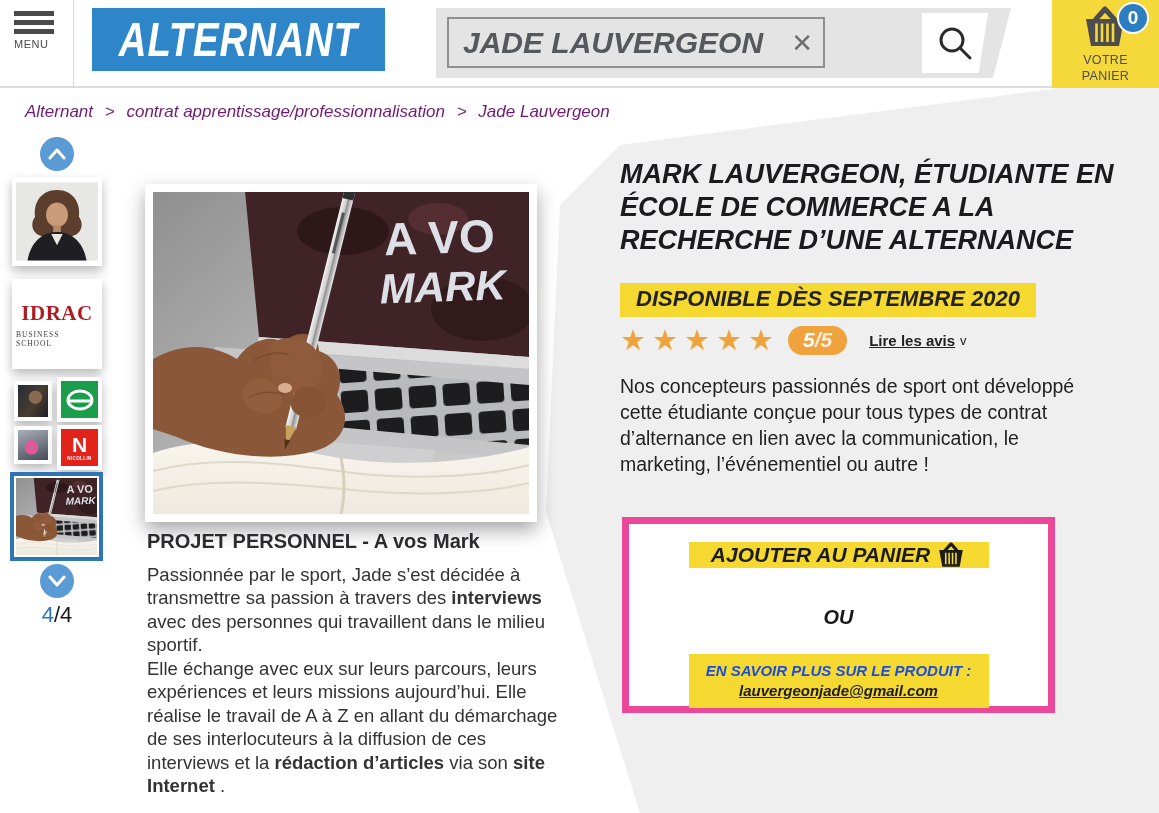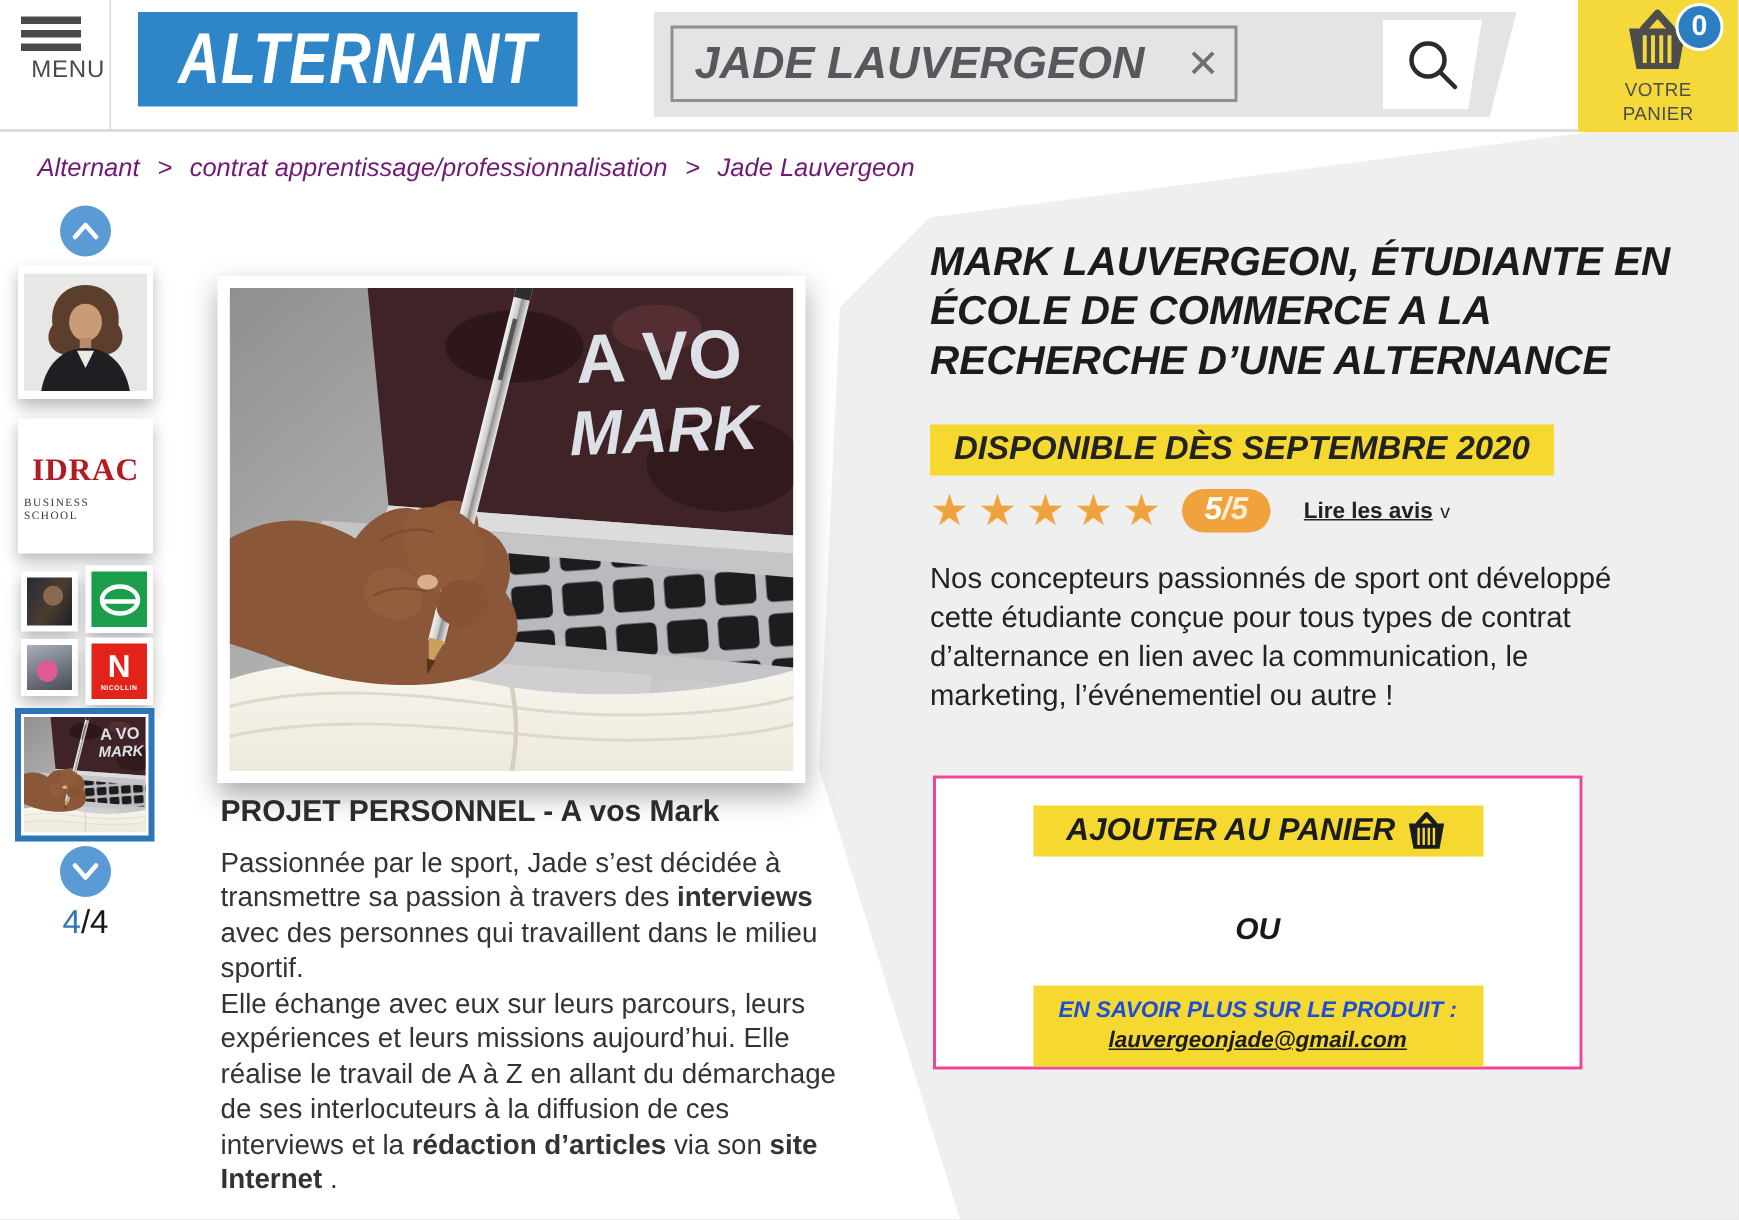--- a/index.html
+++ b/index.html
@@ -7,21 +7,21 @@
   #app { position:relative; width:1159px; height:813px; margin:0 auto; background:#ffffff; overflow:hidden; }
 
   
   .bg-wedge { position:absolute; inset:0; background:#EFEFEF; z-index:0;
     clip-path: polygon(1060px 88px, 1159px 88px, 1159px 813px, 640px 813px, 546px 512px, 560px 205px, 620px 145px); }
 
   
   .header { position:absolute; left:0; top:0; width:1159px; height:88px; background:#fff; border-bottom:2px solid #dcdcdc; z-index:5; }
   .menu-btn { position:absolute; left:14px; top:11px; width:56px; cursor:pointer; text-align:left; }
   .menu-bars span { display:block; width:40px; height:5px; background:#4a4a4a; margin-bottom:4px; }
-  .menu-label { font-size:16px; color:#4a4a4a; letter-spacing:.5px; margin-top:4px;text-align:right; }
+  .menu-label { font-size:11px; color:#4a4a4a; letter-spacing:.5px; margin-top:4px; }
   .header-divider { position:absolute; left:73px; top:0; width:1px; height:88px; background:#d8d8d8; }
   .logo { position:absolute; left:92px; top:8px; width:293px; height:63px; background:#2E86C9; display:flex; align-items:center; justify-content:center; cursor:pointer; }
   .logo span { color:#fff; font-weight:bold; font-style:italic; font-size:48px; letter-spacing:1px; transform:scaleX(.8); white-space:nowrap; }
 
   .search-wrap { position:absolute; left:436px; top:8px; width:575px; height:70px; background:#E4E4E4;
     clip-path:polygon(0 0, 100% 0, calc(100% - 18px) 100%, 0 100%); }
   .search-field { position:absolute; left:11px; top:9px; width:378px; height:51px; border:2px solid #8f8f8f; display:flex; align-items:center; }
   .search-input { flex:1; height:100%; border:none; outline:none; background:transparent; font-family:"Liberation Sans", sans-serif;
     font-size:30px; font-weight:bold; font-style:italic; color:#55585c; padding:0 6px 0 14px; min-width:0; }
   .search-clear { font-family:"DejaVu Sans", sans-serif; font-size:26px; color:#6f6f6f; padding:0 10px 0 0; cursor:pointer; }
@@ -73,21 +73,21 @@
   .product-title { font-size:27px; font-weight:bold; font-style:italic; color:#1b1b1e; line-height:1.22; }
   .availability { display:inline-block; margin-top:26px; background:#F5D930; padding:3px 16px 5px; font-size:22px; font-weight:bold; font-style:italic; color:#222; }
   .rating-row { display:flex; align-items:center; margin-top:9px; }
   .stars { font-family:"DejaVu Sans", sans-serif; font-size:29px; color:#F0A33C; letter-spacing:6px; line-height:1; }
   .rating-pill { background:#F0A23C; border-radius:20px; padding:3px 15px 5px; margin-left:8px; color:#fff; font-weight:bold; font-style:italic; font-size:21px; line-height:1; cursor:pointer; }
   .rating-pill .total { opacity:.8; }
   .reviews-link { margin-left:22px; font-size:15px; font-weight:bold; color:#222; text-decoration:underline; cursor:pointer; }
   .reviews-chev { margin-left:5px; font-size:13px; color:#222; }
   .product-desc { margin-top:18px; width:468px; font-size:19.5px; color:#222; line-height:1.34; }
 
-  .action-box { position:absolute; left:622px; top:517px; width:433px; height:196px; border:2px solid #ec4899; background:#fff; z-index:2;
+  .action-box { position:absolute; left:622px; top:517px; width:433px; height:196px; border:7px solid #ec4899; background:#fff; z-index:2;
     display:flex; flex-direction:column; align-items:center; }
   .add-btn { margin-top:18px; width:300px; height:38px; background:#F5D930; border:none; cursor:pointer;
     display:flex; align-items:center; justify-content:center; font-family:"Liberation Sans", sans-serif; }
   .add-btn .lbl { font-size:21px; font-weight:bold; font-style:italic; color:#1c1c1c; }
   .add-btn .cart-glyph { width:30px; height:26px; margin-left:6px; color:#1c1c1c; --stripe:#F5D930; }
   .or-text { margin-top:38px; font-size:20px; font-weight:bold; font-style:italic; color:#17171c; }
   .info-btn { margin-top:25px; width:300px; background:#F5D930; border:none; cursor:pointer; padding:8px 6px 9px; text-align:center; font-family:"Liberation Sans", sans-serif; }
   .info-label { font-size:15px; font-weight:bold; font-style:italic; color:#1d4ed8; }
   .info-email { display:block; margin-top:3px; font-size:15px; font-weight:bold; font-style:italic; color:#1c1c1c; text-decoration:underline; cursor:pointer; }
 </style>

